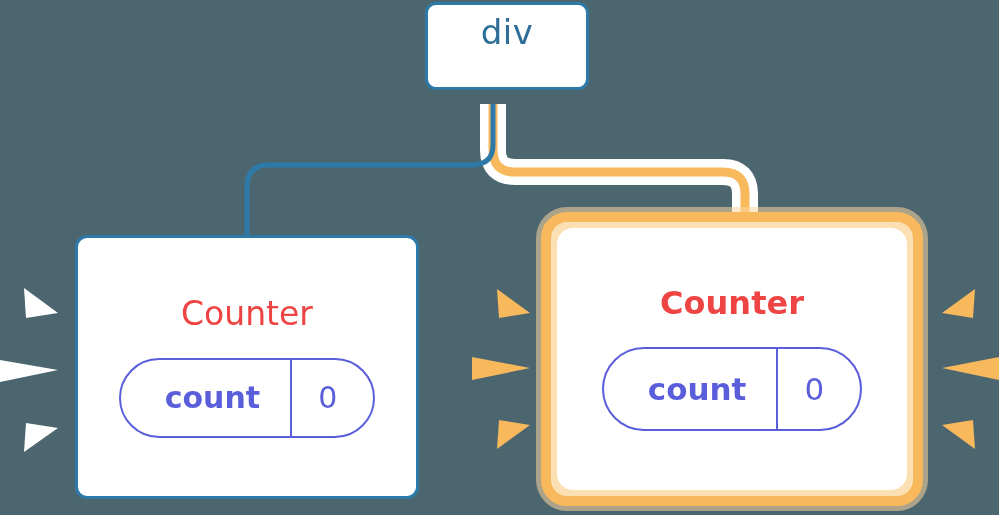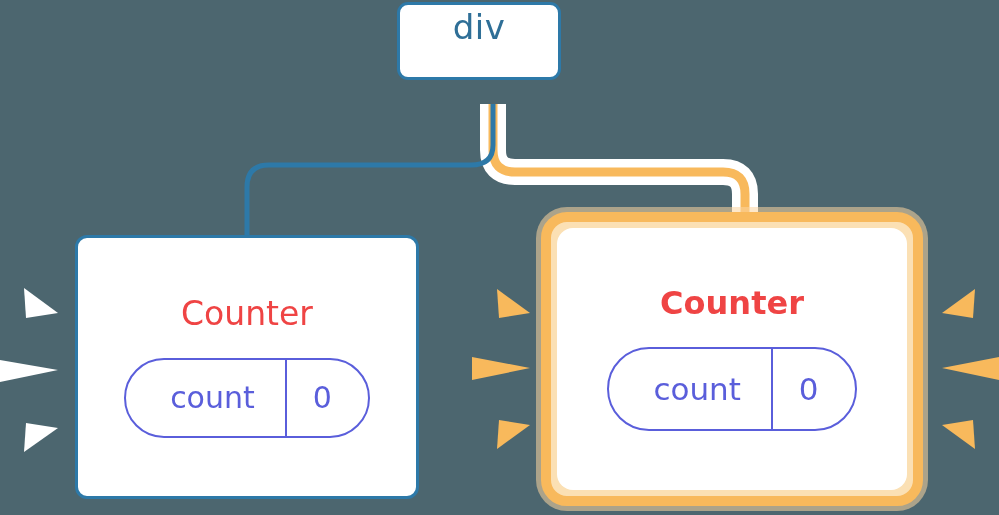--- a/index.html
+++ b/index.html
@@ -34,24 +34,24 @@
     background: #ffffff;
     box-sizing: border-box;
     display: flex;
     flex-direction: column;
     align-items: center;
     justify-content: center;
   }
 
   
   .node-root {
-    left: 397px;
+    left: 425px;
     top: 2px;
     width: 164px;
-    height: 78px;
+    height: 88px;
     border: 3px solid #2d79a8;
     border-radius: 11px;
     z-index: 6;
   }
   .node-root .node-title {
     font-size: 34px;
     color: #2f6f97;
     letter-spacing: 0.5px;
     line-height: 1;
   }
@@ -110,21 +110,21 @@
     overflow: hidden;
   }
   .pill-key, .pill-val {
     display: flex;
     align-items: center;
     justify-content: center;
     color: #5a5edb;
     font-size: 30px;
     line-height: 1;
   }
-  .pill-key { padding: 0 30px 0 44px; }
+  .pill-key { padding: 0 30px 0 44px; font-weight: bold; }
   .pill-val { padding: 0 36px 0 26px; border-left: 2px solid #5a5edb; }
 
   .pill-lg { height: 80px; }
   .pill-lg .pill-key, .pill-lg .pill-val { font-size: 31px; }
 </style>
 </head>
 <body>
 
 <div id="stage">
 

